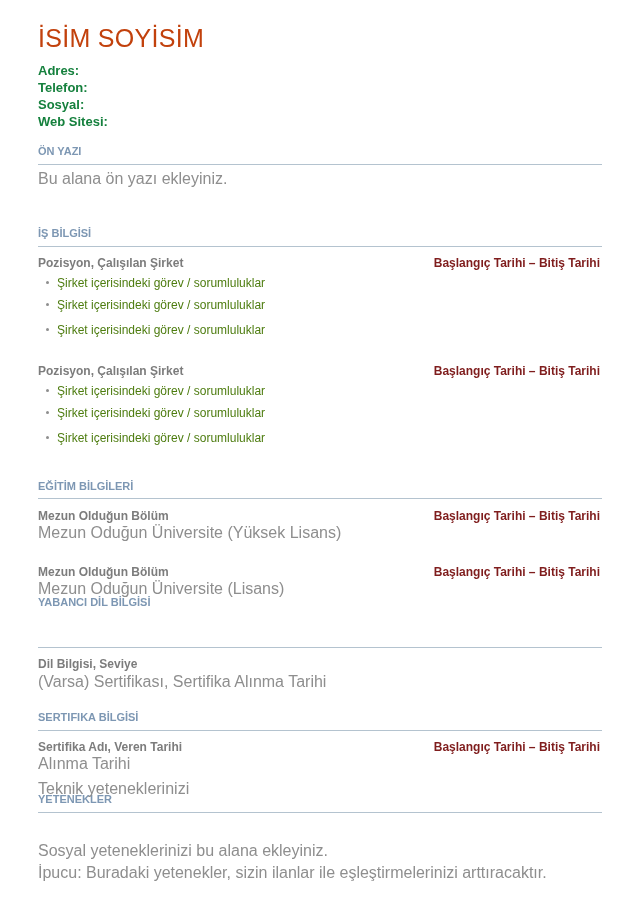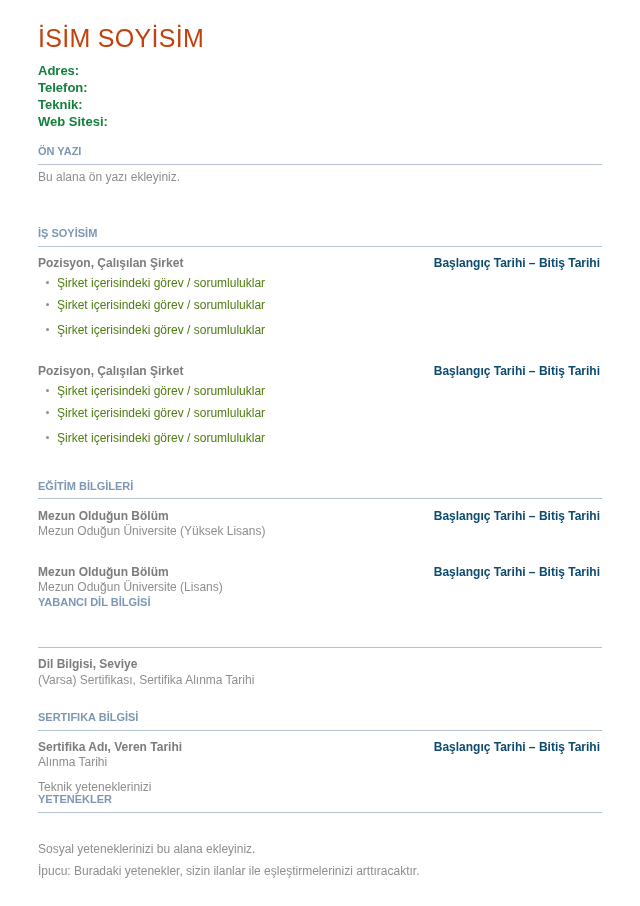--- a/index.html
+++ b/index.html
@@ -2,44 +2,44 @@
 <html><head>
 <meta charset="utf-8">
 <style>
   html, body { margin: 0; padding: 0; background: #ffffff; }
   body { width: 640px; height: 906px; position: relative; font-family: "Liberation Sans", sans-serif; color: #8a8a8a; overflow: hidden; }
   .page { position: absolute; left: 38px; top: 0; width: 564px; }
   .name { position: absolute; left: 0; top: 24px; font-size: 25px; font-weight: normal; color: #c2410c; letter-spacing: 0.3px; }
   .contact { position: absolute; left: 0; top: 62px; font-size: 13px; font-weight: bold; color: #15803d; line-height: 17px; }
   .section-title { position: absolute; left: 0; font-size: 11px; font-weight: bold; color: #7d97b3; }
   .divider { position: absolute; left: 0; width: 564px; height: 0; border-top: 1.5px solid #b4c3cf; }
-  .text { position: absolute; left: 0; font-size: 12px; color: #8e8e8e; }
+  .text { position: absolute; left: 0; font-size: 16px; color: #8e8e8e; }
   .bold { position: absolute; left: 0; font-size: 12px; font-weight: bold; color: #7c7c7c; }
-  .date { position: absolute; right: 2px; font-size: 12px; font-weight: bold; color: #0c4a6e; }
+  .date { position: absolute; right: 2px; font-size: 12px; font-weight: bold; color: #7f1d1d; }
   .bullet { position: absolute; left: 8px; font-size: 12px; color: #4d7c0f; }
   .bullet .dot { display: inline-block; width: 3px; height: 3px; border-radius: 50%; background: #8e8e8e; margin-right: 8px; vertical-align: middle; position: relative; top: -1px; }
 </style>
 </head>
 <body>
 
 <div class="page">
 
   <div class="name">İSİM SOYİSİM</div>
   <div class="contact">
     <div>Adres:</div>
     <div>Telefon:</div>
-    <div>Teknik:</div>
+    <div>Sosyal:</div>
     <div>Web Sitesi:</div>
   </div>
 
   <div class="section-title" style="top:145px">ÖN YAZI</div>
   <div class="divider" style="top:164px"></div>
   <div class="text" style="top:170px">Bu alana ön yazı ekleyiniz.</div>
 
-  <div class="section-title" style="top:227px">İŞ SOYİSİM</div>
+  <div class="section-title" style="top:227px">İŞ BİLGİSİ</div>
   <div class="divider" style="top:246px"></div>
 
   <div class="bold" style="top:256px">Pozisyon, Çalışılan Şirket</div>
   <div class="date" style="top:256px">Başlangıç Tarihi – Bitiş Tarihi</div>
   <div class="bullet" style="top:276px"><span class="dot"></span><span>Şirket içerisindeki görev / sorumluluklar</span></div>
   <div class="bullet" style="top:298px"><span class="dot"></span><span>Şirket içerisindeki görev / sorumluluklar</span></div>
   <div class="bullet" style="top:323px"><span class="dot"></span><span>Şirket içerisindeki görev / sorumluluklar</span></div>
 
   <div class="bold" style="top:364px">Pozisyon, Çalışılan Şirket</div>
   <div class="date" style="top:364px">Başlangıç Tarihi – Bitiş Tarihi</div>

